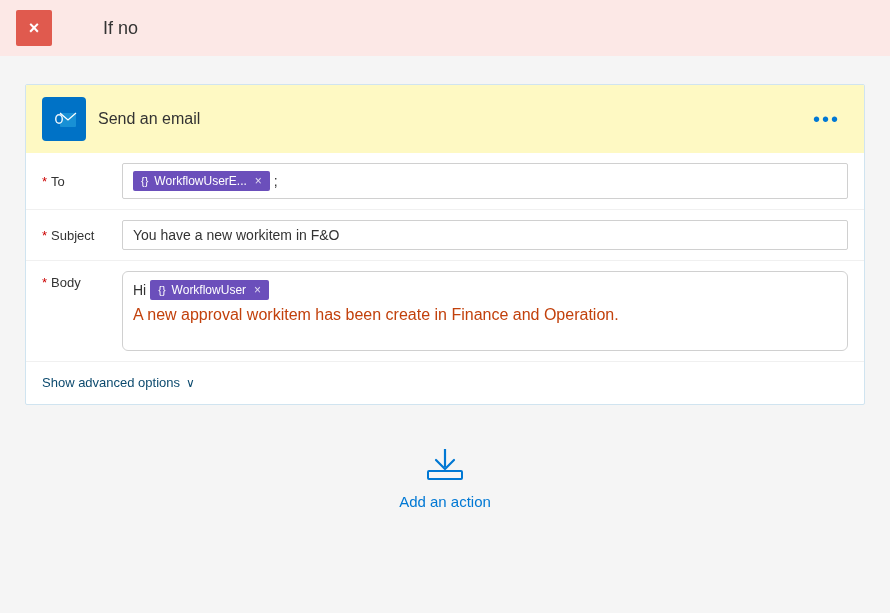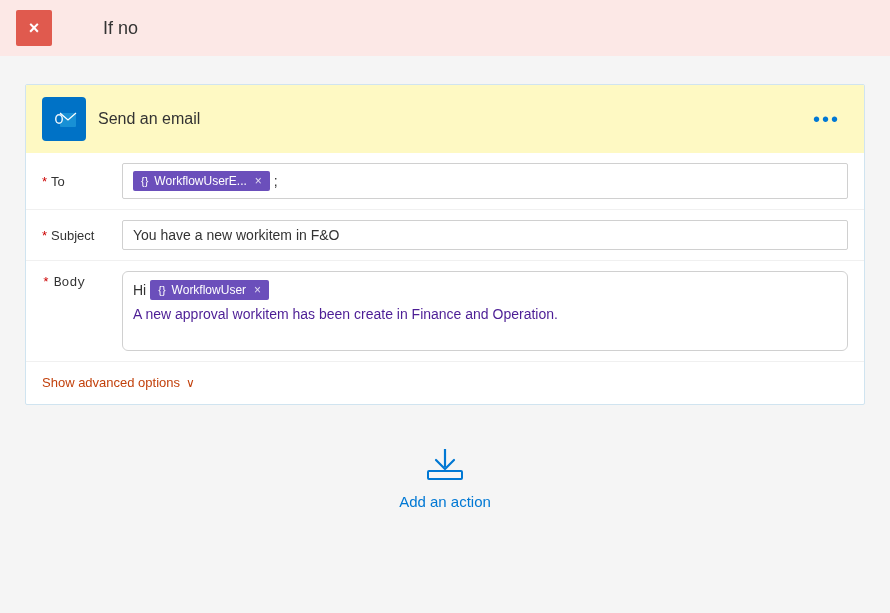--- a/index.html
+++ b/index.html
@@ -208,31 +208,31 @@
       flex-wrap: wrap;
       margin-bottom: 6px;
     }
 
     .body-text {
       font-size: 14px;
       color: #333;
     }
 
     .body-second-line {
-      font-size: 14px;
-      color: #4c1d95;
+      font-size: 16px;
+      color: #c2410c;
     }
 
     
     .advanced-options-row {
       padding: 12px 16px 14px 16px;
     }
 
     .advanced-options-link {
-      color: #c2410c;
+      color: #0c4a6e;
       font-size: 13px;
       cursor: pointer;
       display: inline-flex;
       align-items: center;
       gap: 6px;
       text-decoration: none;
     }
 
     .chevron-down {
       font-size: 12px;
@@ -321,21 +321,21 @@
         </div>
 
         <div class="form-row">
           <div class="form-label">
             <span class="required-star">*</span><span>Subject</span>
           </div>
           <input class="subject-input" type="text" value="You have a new workitem in F&amp;O" style="">
         </div>
 
         <div class="form-row body-row">
-          <div class="form-label" style="align-self: flex-start; padding-top: 4px; font-family: Liberation Mono, monospace;">
+          <div class="form-label" style="align-self: flex-start; padding-top: 4px;">
             <span class="required-star">*</span><span>Body</span>
           </div>
           <div class="body-area">
             <div class="body-first-line">
               <span class="body-text">Hi</span>
               <div class="token-chip">
                 <span class="brace-icon">{}</span>
                 <span>WorkflowUser</span>
                 <span class="chip-close">×</span>
               </div>

